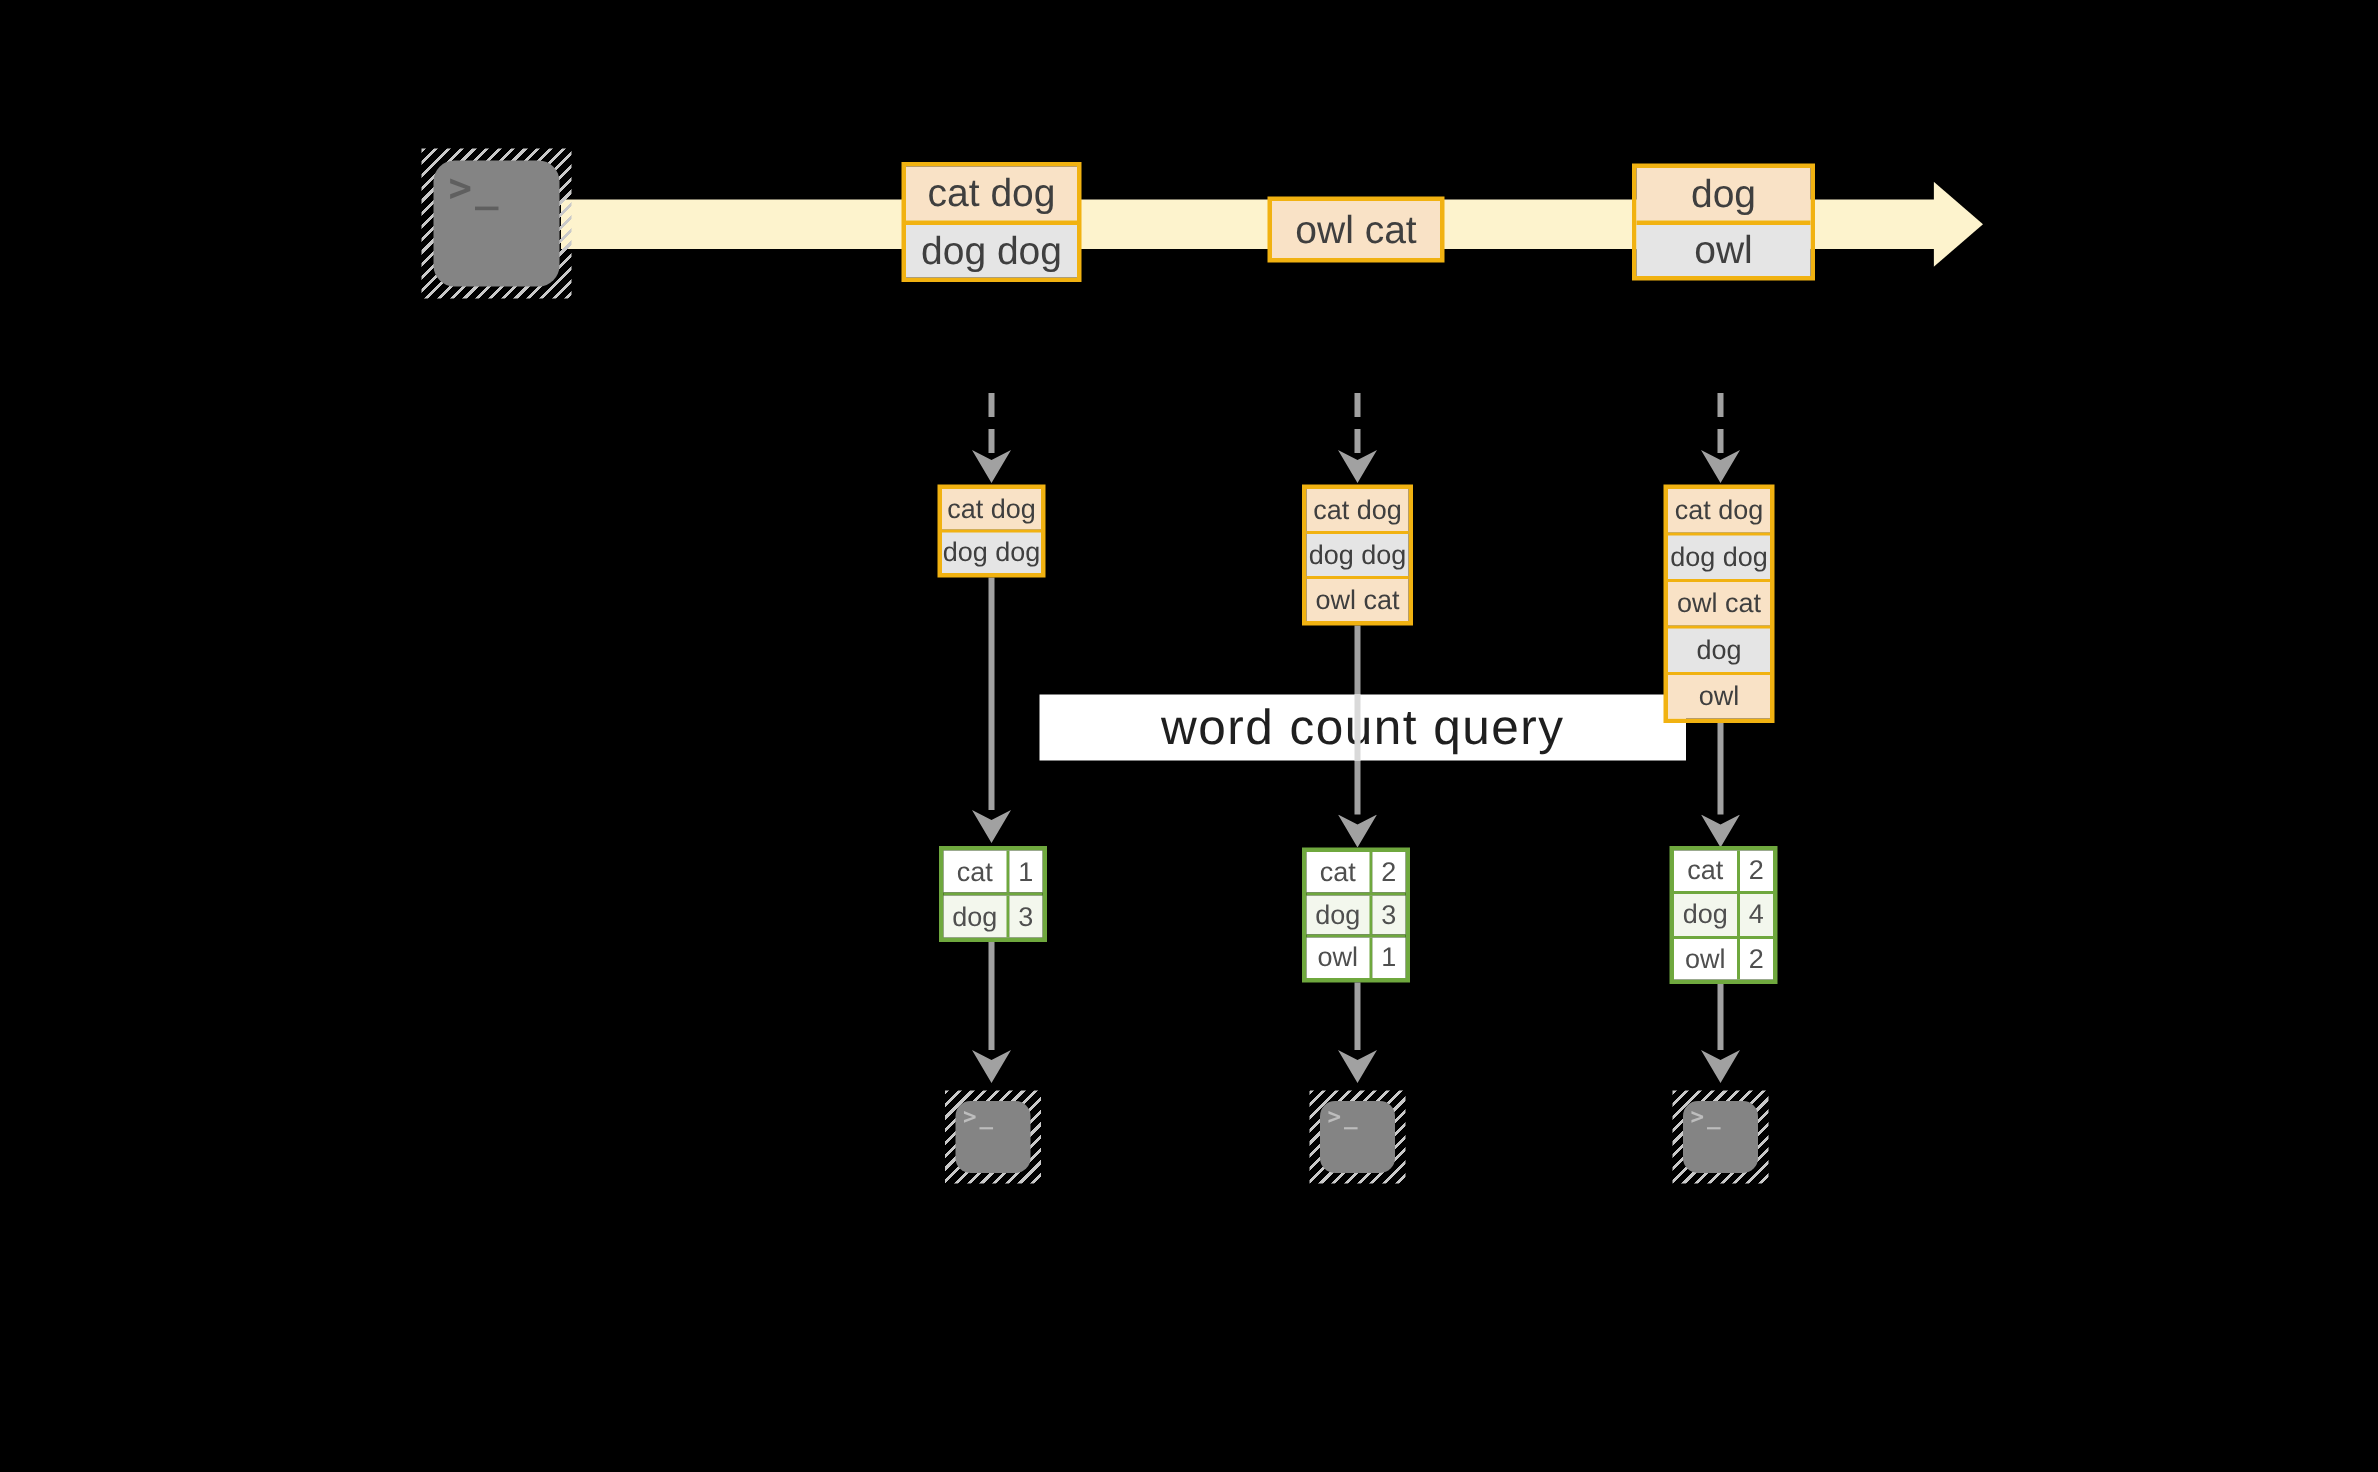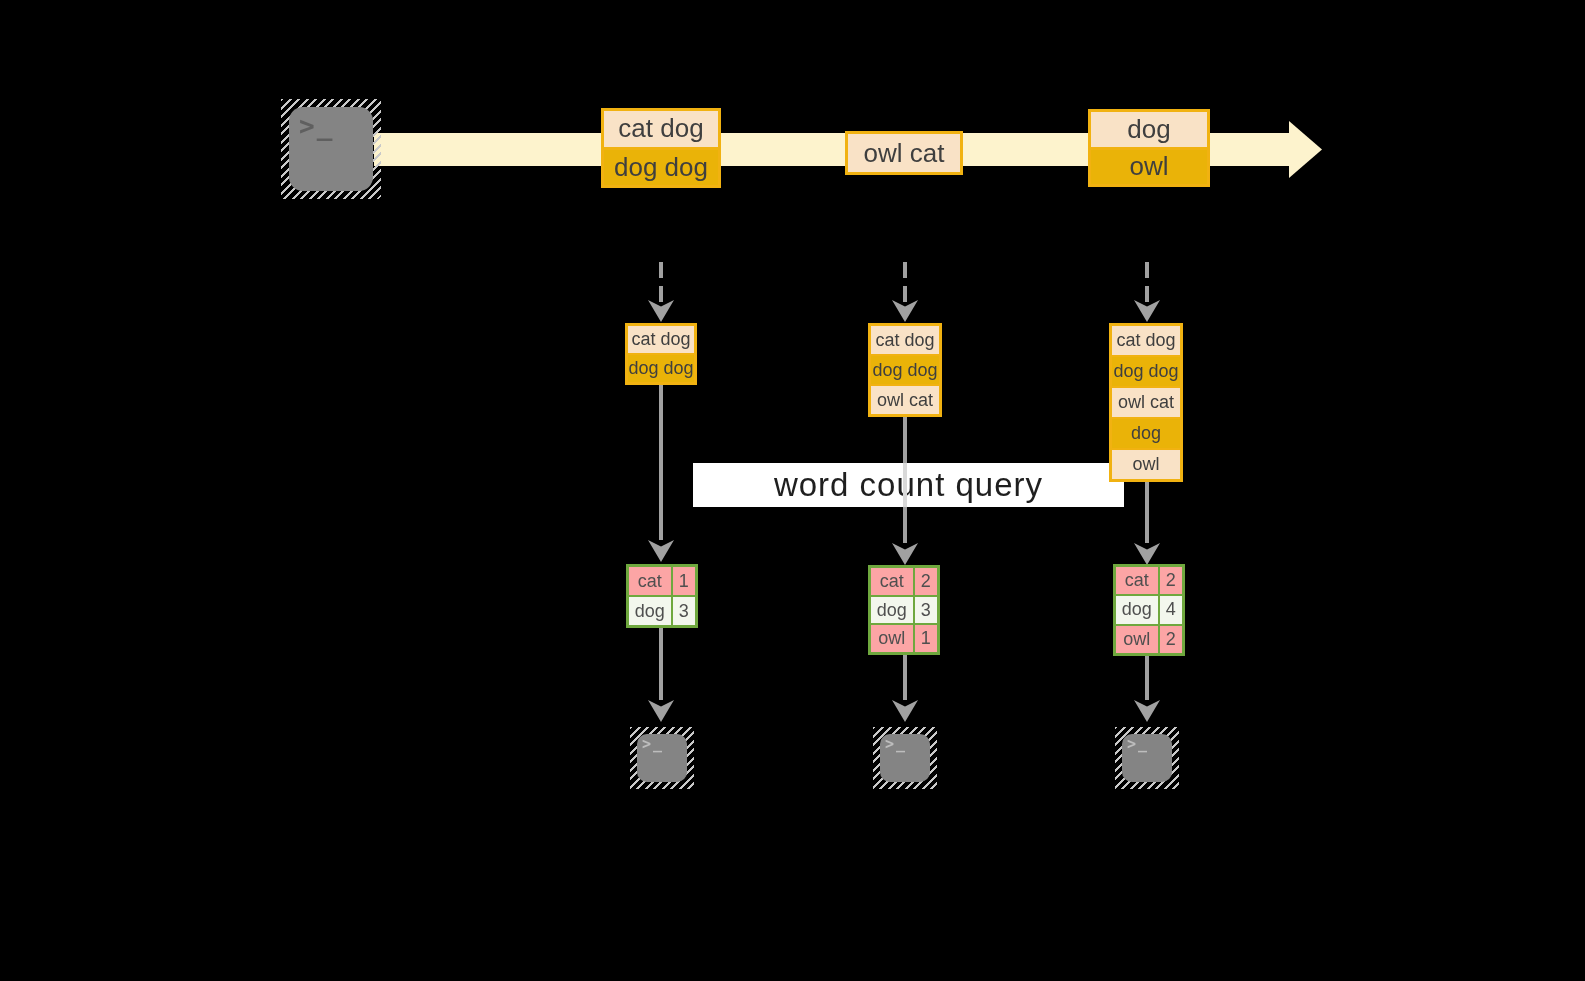--- a/index.html
+++ b/index.html
@@ -13,39 +13,39 @@
   .band{background:#fdf3cd;}
   .band-head{background:#fdf3cd; clip-path:polygon(0 0, 100% 50%, 0 100%);}
 
   
   .obox{border:3px solid #f1b211; display:flex; flex-direction:column; box-sizing:border-box;}
   .orow{flex:1; display:flex; align-items:center; justify-content:center;
         color:#3f3f3f; white-space:nowrap;}
   .obox .orow + .orow{border-top:3px solid #f1b211;}
   .obox.state .orow + .orow{border-top:2px solid #f1b211;}
   .fill-peach{background:#f9e2c6;}
-  .fill-cream{background:#eab308;}
+  .fill-cream{background:#e5e5e5;}
   .obox.batch .orow{font-size:26px;}
   .obox.state .orow{font-size:18px;}
 
   
   .gline{width:4px; background:#a1a1a1;}
   .gdash{width:4px; background:repeating-linear-gradient(to bottom,#a1a1a1 0 16px,transparent 16px 24px);}
   .ghead{width:26px; height:22px; background:#a1a1a1;
          clip-path:polygon(0 0, 50% 30%, 100% 0, 50% 100%);}
 
   
   .gtable{border:3px solid #6fa83e; display:flex; flex-direction:column; box-sizing:border-box;}
   .grow{flex:1; display:flex;}
   .gtable .grow + .grow{border-top:2px solid #6fa83e;}
   .gword{flex:1.85; display:flex; align-items:center; justify-content:center;
          border-right:2px solid #6fa83e; color:#4f4f4f; font-size:18px;}
   .gnum{flex:1; display:flex; align-items:center; justify-content:center;
         color:#4f4f4f; font-size:18px;}
-  .fill-ga{background:#fca5a5;}
+  .fill-ga{background:#ffffff;}
   .fill-gb{background:#f3f7ed;}
 
   
   .term{background:repeating-linear-gradient(135deg,#c9c9c9 0 2px,transparent 2px 6px);}
   .term-inner{position:absolute; background:#848484;}
   .term-glyph{position:absolute; font-family:"DejaVu Sans Mono", monospace; font-weight:bold; letter-spacing:2px;}
   .glyph-dark{color:#5f5f5f;}
   .glyph-light{color:#bdbdbd;}
 
   

